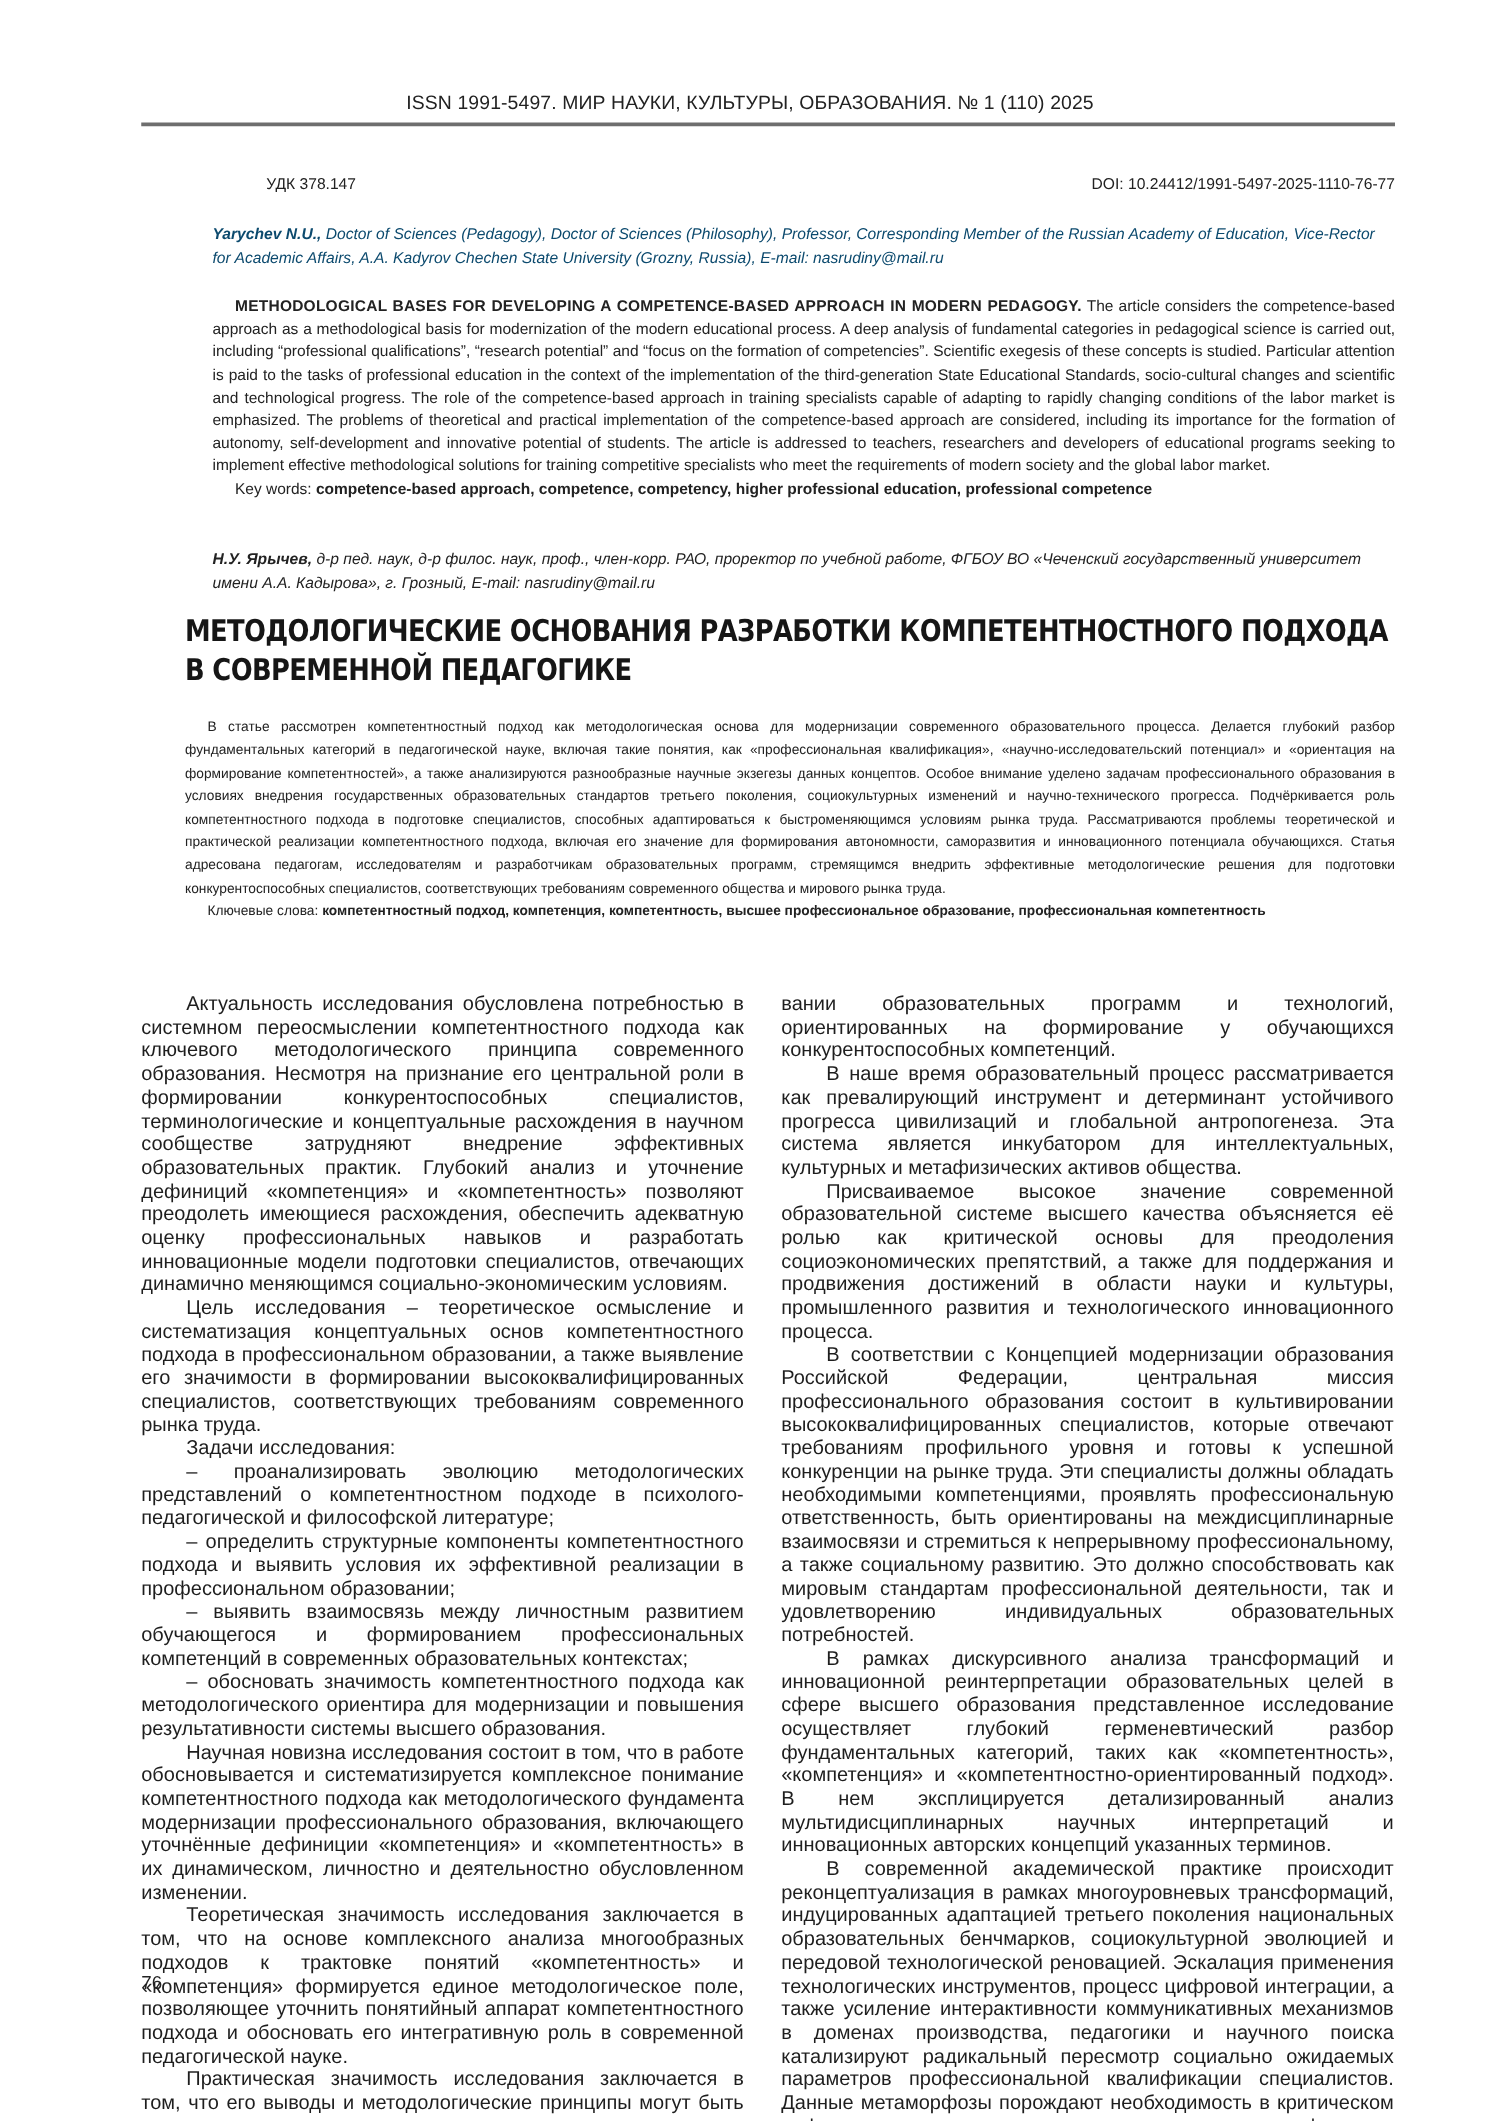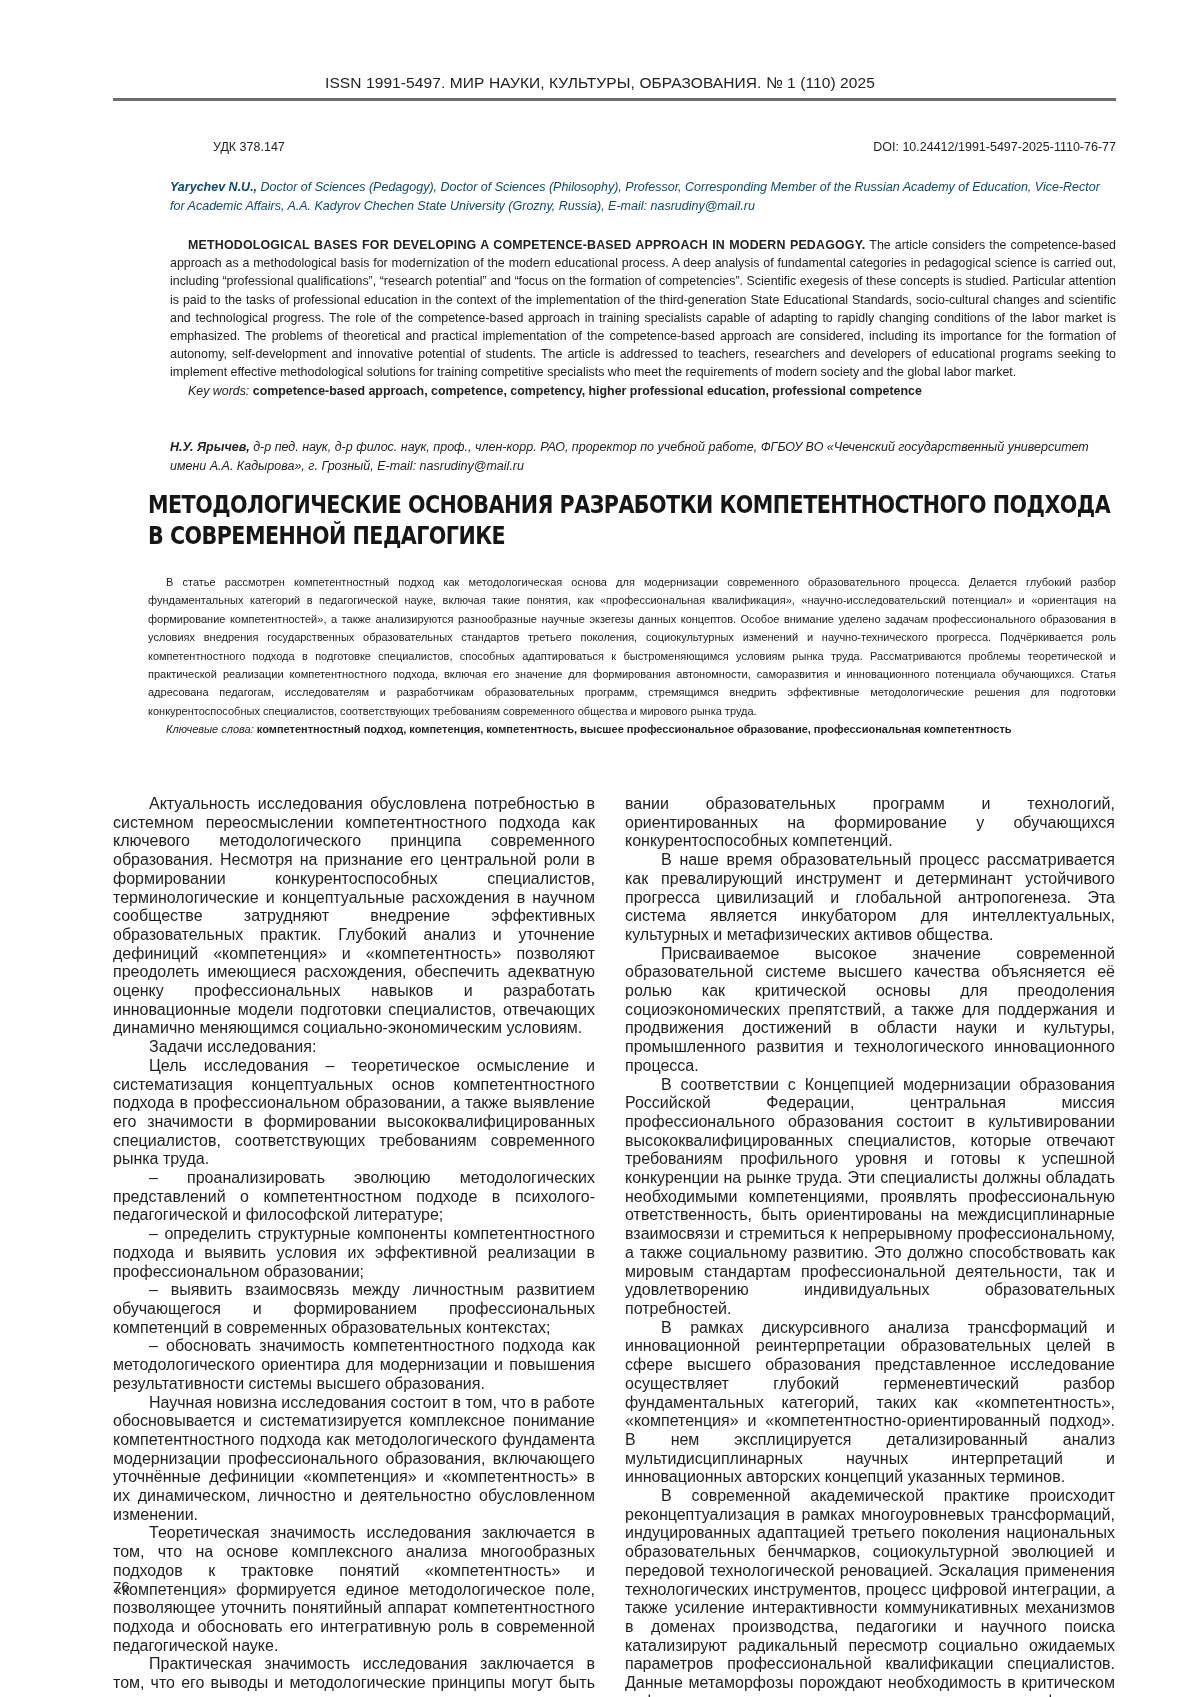--- a/index.html
+++ b/index.html
@@ -8,21 +8,21 @@
   .header-rule { position: absolute; top: 98px; left: 113px; width: 1003px; height: 0; border-top: 3px solid #6e6e6e; }
   .meta-row { position: absolute; top: 140px; left: 170px; width: 946px; font-size: 12.5px; color: #222; }
   .udk { position: absolute; left: 0; top: 0; margin-left: 43px; }
   .doi { position: absolute; right: 0; top: 0; }
   .author-en { position: absolute; top: 178px; left: 170px; width: 946px; font-size: 12.5px; line-height: 18.5px; font-style: italic; color: #0c4a6e; }
   .author-en b, .author-ru b { font-weight: bold; }
   .abstract-en { position: absolute; top: 236px; left: 170px; width: 946px; font-size: 12.4px; line-height: 18.2px; text-align: justify; color: #222; }
   .indent { display: inline-block; width: 18px; }
   .abstract-title { font-weight: bold; letter-spacing: 0.2px; }
   .keywords { margin: 0; }
-  .kw-label { font-style: italic; }
+  .kw-label { }
   .kw-value { font-weight: bold; }
   .author-ru { position: absolute; top: 438px; left: 170px; width: 946px; font-size: 12.5px; line-height: 18.5px; font-style: italic; color: #222; }
   .title-ru { position: absolute; top: 490px; left: 148px; width: 980px; font-family: "DejaVu Sans", sans-serif; font-weight: bold; font-size: 24px; line-height: 31px; letter-spacing: -0.6px; color: #161616; transform: scaleX(0.86); transform-origin: left top; width: 1140px; }
   .abstract-ru { position: absolute; top: 573px; left: 148px; width: 968px; font-size: 11px; line-height: 18.4px; text-align: justify; color: #222; }
   .column { position: absolute; top: 795px; width: 482px; font-size: 16px; line-height: 18.7px; text-align: justify; color: #1e1e1e; }
   .col-left { left: 113px; }
   .col-right { left: 625px; width: 490px; }
   .column p { margin: 0; text-indent: 36px; }
   .column p.cont { text-indent: 0; }
   .column p.task { text-indent: 36px; }
@@ -65,22 +65,22 @@
   <div>
     <span class="indent"></span><span>В статье рассмотрен компетентностный подход как методологическая основа для модернизации современного образовательного процесса. Делается глубокий разбор фундаментальных категорий в педагогической науке, включая такие понятия, как «профессиональная квалификация», «научно-исследовательский потенциал» и «ориентация на формирование компетентностей», а также анализируются разнообразные научные экзегезы данных концептов. Особое внимание уделено задачам профессионального образования в условиях внедрения государственных образовательных стандартов третьего поколения, социокультурных изменений и научно-технического прогресса. Подчёркивается роль компетентностного подхода в подготовке специалистов, способных адаптироваться к быстроменяющимся условиям рынка труда. Рассматриваются проблемы теоретической и практической реализации компетентностного подхода, включая его значение для формирования автономности, саморазвития и инновационного потенциала обучающихся. Статья адресована педагогам, исследователям и разработчикам образовательных программ, стремящимся внедрить эффективные методологические решения для подготовки конкурентоспособных специалистов, соответствующих требованиям современного общества и мирового рынка труда.</span>
   </div>
   <div class="keywords">
     <span class="indent"></span><span class="kw-label">Ключевые слова:</span><span class="kw-value"> компетентностный подход, компетенция, компетентность, высшее профессиональное образование, профессиональная компетентность</span>
   </div>
 </div>
 
 <div class="column col-left">
   <p>Актуальность исследования обусловлена потребностью в системном переосмыслении компетентностного подхода как ключевого методологического принципа современного образования. Несмотря на признание его центральной роли в формировании конкурентоспособных специалистов, терминологические и концептуальные расхождения в научном сообществе затрудняют внедрение эффективных образовательных практик. Глубокий анализ и уточнение дефиниций «компетенция» и «компетентность» позволяют преодолеть имеющиеся расхождения, обеспечить адекватную оценку профессиональных навыков и разработать инновационные модели подготовки специалистов, отвечающих динамично меняющимся социально-экономическим условиям.</p>
+  <p>Цель исследования – теоретическое осмысление и систематизация концептуальных основ компетентностного подхода в профессиональном образовании, а также выявление его значимости в формировании высококвалифицированных специалистов, соответствующих требованиям современного рынка труда.</p>
   <p>Задачи исследования:</p>
-  <p>Цель исследования – теоретическое осмысление и систематизация концептуальных основ компетентностного подхода в профессиональном образовании, а также выявление его значимости в формировании высококвалифицированных специалистов, соответствующих требованиям современного рынка труда.</p>
   <p class="task">–   проанализировать эволюцию методологических представлений о компетентностном подходе в психолого-педагогической и философской литературе;</p>
   <p class="task">–   определить структурные компоненты компетентностного подхода и выявить условия их эффективной реализации в профессиональном образовании;</p>
   <p class="task">–   выявить взаимосвязь между личностным развитием обучающегося и формированием профессиональных компетенций в современных образовательных контекстах;</p>
   <p class="task">–   обосновать значимость компетентностного подхода как методологического ориентира для модернизации и повышения результативности системы высшего образования.</p>
   <p>Научная новизна исследования состоит в том, что в работе обосновывается и систематизируется комплексное понимание компетентностного подхода как методологического фундамента модернизации профессионального образования, включающего уточнённые дефиниции «компетенция» и «компетентность» в их динамическом, личностно и деятельностно обусловленном изменении.</p>
   <p>Теоретическая значимость исследования заключается в том, что на основе комплексного анализа многообразных подходов к трактовке понятий «компетентность» и «компетенция» формируется единое методологическое поле, позволяющее уточнить понятийный аппарат компетентностного подхода и обосновать его интегративную роль в современной педагогической науке.</p>
   <p>Практическая значимость исследования заключается в том, что его выводы и методологические принципы могут быть напрямую применены при проектиро-</p>
 </div>
 
 <div class="column col-right">

